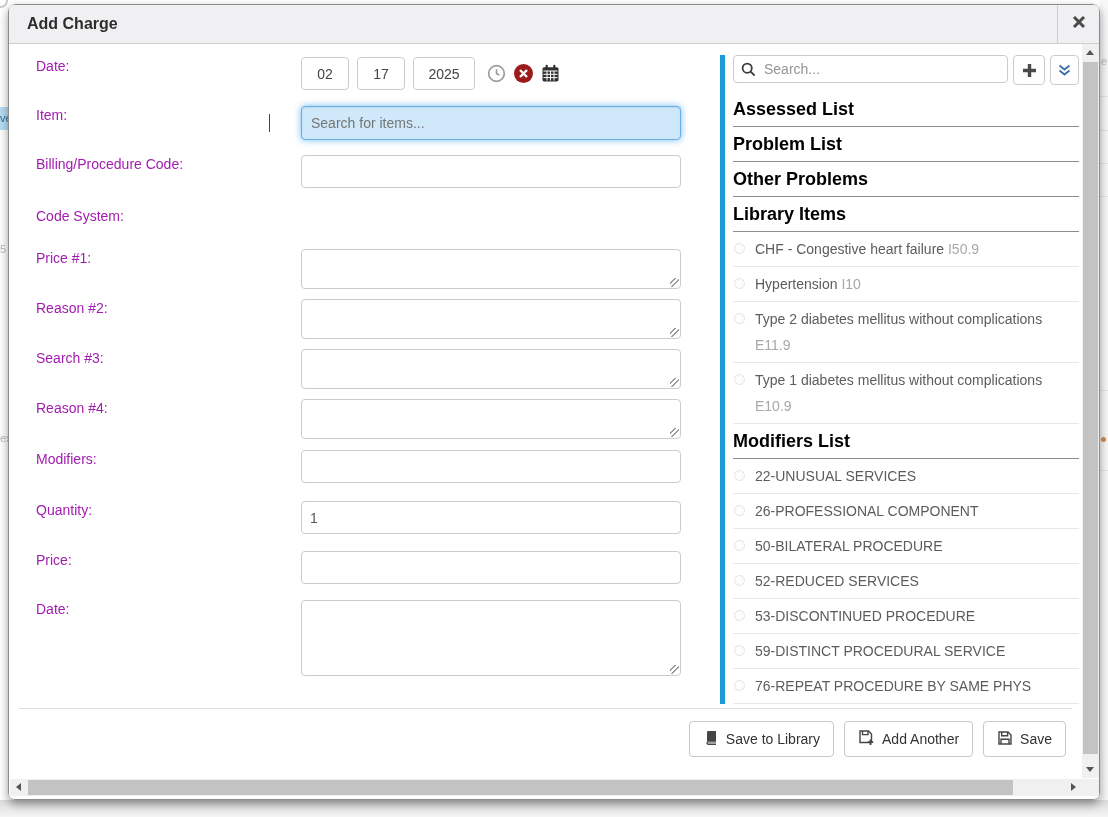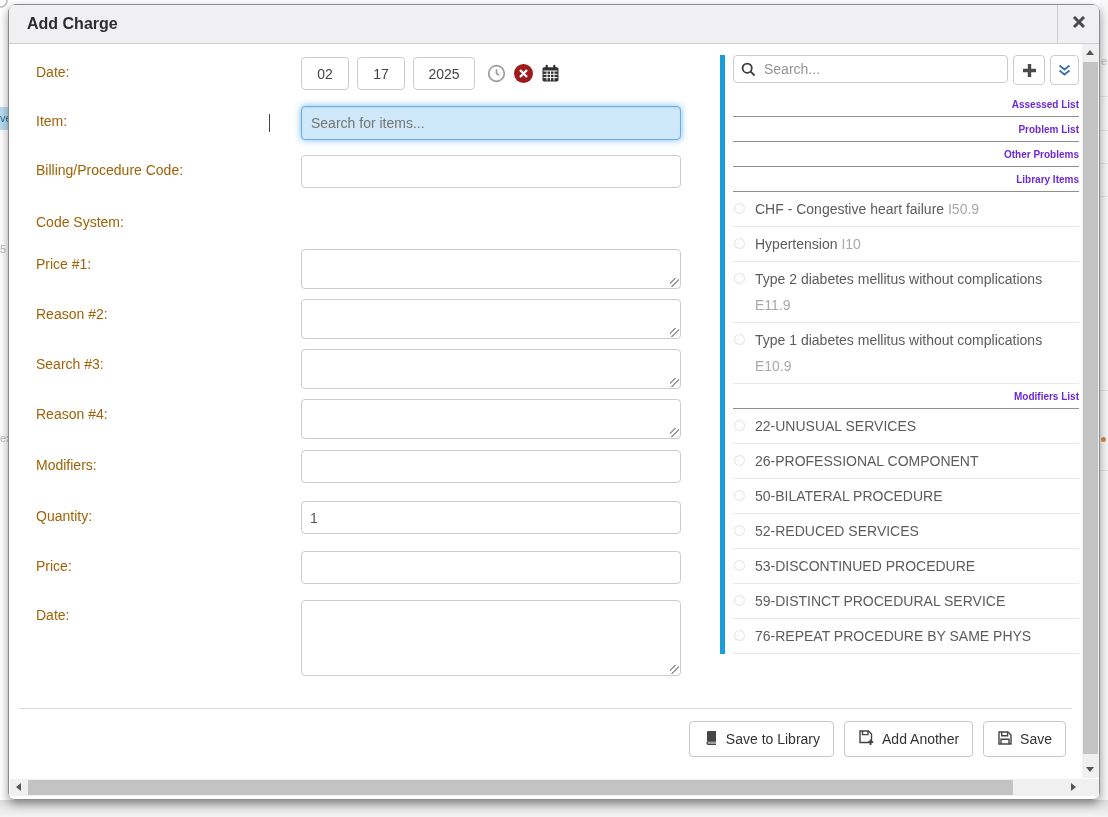--- a/index.html
+++ b/index.html
@@ -28,21 +28,21 @@
   .modal-header { height:39px; background:#f0f0f2; border-bottom:1px solid #cfcfcf;
     border-radius:5px 5px 0 0; display:flex; align-items:stretch; }
   .modal-title { padding-left:18px; font-size:16px; font-weight:bold; color:#2d2d2d; line-height:38px; }
   .modal-close { margin-left:auto; width:42px; border-left:1px solid #cfcfcf;
     display:flex; align-items:center; justify-content:center; cursor:pointer; }
   .modal-body { position:absolute; top:39px; left:0; right:0; bottom:0; background:#fff;
     border-radius:0 0 5px 5px; overflow:hidden; }
 
   
   .frow { position:absolute; left:0; width:700px; display:flex; }
-  .flabel { position:absolute; left:27px; top:7px; font-size:14px; color:#a16207; }
+  .flabel { position:absolute; left:27px; top:1px; font-size:14px; color:#a21caf; }
   .fctrl { position:absolute; left:252px; top:0; width:420px;padding-left:40px; }
   input.txt, textarea.txt {
     width:100%; border:1px solid #ccc; border-radius:4px; background:#fff;
     font-family:"Liberation Sans",sans-serif; font-size:14px; color:#555; padding:5px 8px; outline:none;
   }
   input.txt { height:33px; }
   input.txt::placeholder, .sb-search input::placeholder { color:#949494; opacity:1; }
   textarea.txt { resize:none; display:block; }
   .ta-wrap { position:relative; }
   .grip { position:absolute; right:2px; bottom:2px; width:9px; height:9px; pointer-events:none;
@@ -74,22 +74,22 @@
   .sidebar { position:absolute; left:711px; top:11px; width:359px;
     border-left:5px solid #1a9cd8; padding-left:8px; }
   .sb-search-row { display:flex; gap:5px; margin-bottom:7px; }
   .sb-search { position:relative; flex:1; }
   .sb-search input { width:100%; height:28px; border:1px solid #ccc; border-radius:4px;
     padding:4px 8px 4px 30px; font-family:"Liberation Sans",sans-serif; font-size:14px; color:#555; outline:none; }
   .sb-search svg { position:absolute; left:8px; top:7px; }
   .sb-sq-btn { height:30px; border:1px solid #ccc; border-radius:4px; background:#fff;
     display:flex; align-items:center; justify-content:center; cursor:pointer; }
   .sb-add { width:32px; } .sb-collapse { width:29px; }
-  .sb-header { font-size:10px; font-weight:bold; color:#6d28d9;
-    padding:7px 0 6px; border-bottom:1px solid #8f8f8f;text-align:right; }
+  .sb-header { font-size:18px; font-weight:bold; color:#000000;
+    padding:7px 0 6px; border-bottom:1px solid #8f8f8f; }
   .sb-item { position:relative; padding:4px 0 4px 22px; border-bottom:1px solid #e8e8e8;
     font-size:14px; color:#5c5c5c; line-height:26px; cursor:pointer; }
   .sb-circle { position:absolute; left:1px; top:11px; width:11px; height:11px;
     border:1px solid #e2e2e2; border-radius:50%; background:#fdfdfd; }
   .sb-item-code { color:#a8a8a8; }
 
   
   .vscroll { position:absolute; top:0; right:0; width:17px; height:734px; background:#f0f0f0; }
   .vscroll .thumb { position:absolute; left:1px; right:1px; top:18px; height:692px; background:#c3c3c3; }
   .hscroll { position:absolute; left:1px; right:17px; bottom:3px; height:17px; background:#f0f0f0; }

